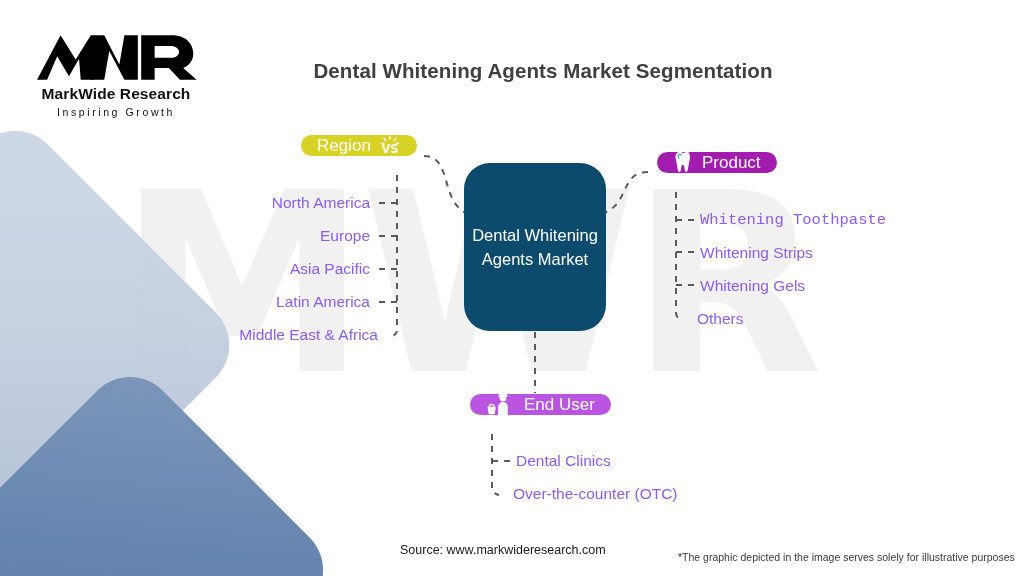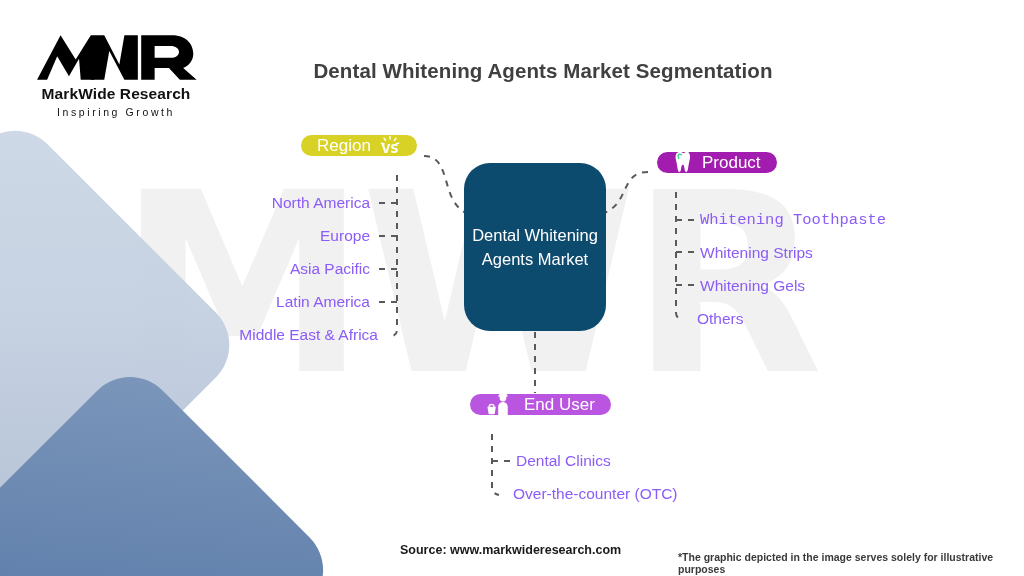--- a/index.html
+++ b/index.html
@@ -73,25 +73,25 @@
   
   .leaf{position:absolute;font-size:15.5px;color:#8b5cf6;white-space:nowrap;}
   .leaf-left{text-align:right;}
 
   
   .wires{position:absolute;inset:0;overflow:visible;}
 
   
   .source{
     position:absolute;left:400px;top:543px;
-    font-size:12.5px;font-weight:bold;color:#1a1a1a;
+    font-size:12.5px;font-weight:normal;color:#1a1a1a;
   }
   .disclaimer{
     position:absolute;left:678px;top:551px;
-    font-size:10.5px;font-weight:bold;color:#3a3a3a;
+    font-size:10.5px;font-weight:normal;color:#3a3a3a;
   }
 </style>
 </head>
 <body>
 
 <div class="canvas">
 
   <div class="bg-layer">
     <div class="watermark">MWR</div>
     <div class="deco-sq deco-light"></div>

